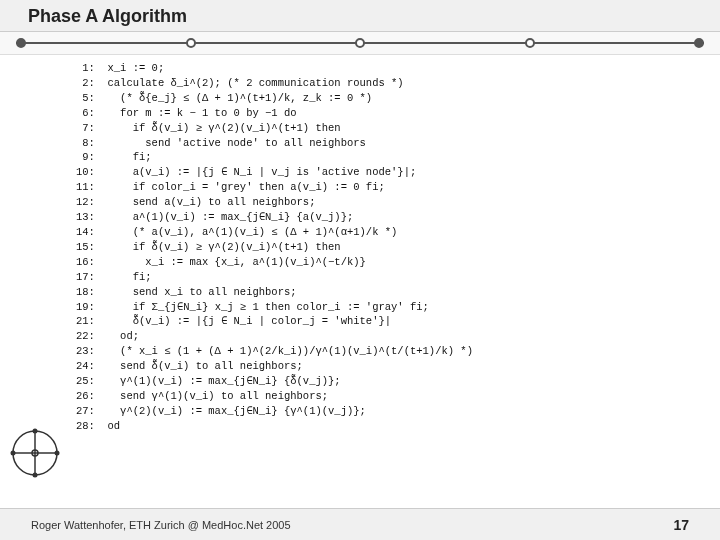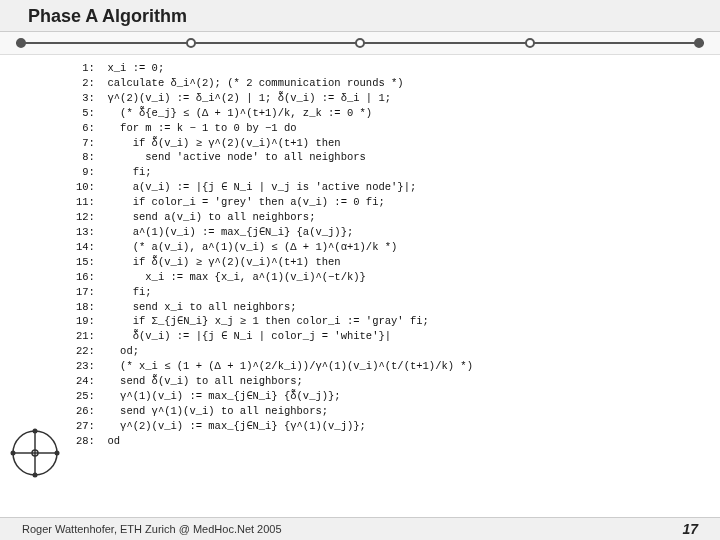--- a/index.html
+++ b/index.html
@@ -97,39 +97,38 @@
       white-space: pre;
       color: #111;
     }
 
     
     .footer {
       position: absolute;
       bottom: 0;
       left: 0;
       right: 0;
-      height: 23px;
+      height: 32px;
       background: #f0f0f0;
       border-top: 1px solid #ccc;
       display: flex;
       align-items: center;
       justify-content: space-between;
-      padding: 0 22px;
+      padding: 0 31px;
     }
     .footer-text {
       font-size: 11px;
       font-family: Arial, sans-serif;
       color: #333;
     }
     .footer-page {
       font-size: 14px;
       font-family: Arial, sans-serif;
       font-weight: bold;
       color: #222;
-      font-style: italic;
     }
 
     
     .circle-svg {
       width: 55px;
       height: 55px;
     }
   </style>
 </head>
 <body>
@@ -168,21 +167,20 @@
       <circle cx="27" cy="5" r="2.5" fill="#333"></circle>
       <circle cx="27" cy="49" r="2.5" fill="#333"></circle>
 
       <circle cx="27" cy="27" r="3" fill="none" stroke="#333" stroke-width="1.5"></circle>
     </svg>
   </div>
 
   <div class="algorithm-area">
   <div class="algo-line"> 1:  x_i := 0;</div>
       <div class="algo-line"> 2:  calculate δ_i^(2); (* 2 communication rounds *)</div>
-      <div class="algo-line"> 3:  γ^(2)(v_i) := δ_i^(2) | 1; δ̃(v_i) := δ_i | 1;</div>
       <div class="algo-line"> 5:    (* δ̃{e_j} ≤ (Δ + 1)^(t+1)/k, z_k := 0 *)</div>
       <div class="algo-line"> 6:    for m := k − 1 to 0 by −1 do</div>
       <div class="algo-line"> 7:      if δ̃(v_i) ≥ γ^(2)(v_i)^(t+1) then</div>
       <div class="algo-line"> 8:        send 'active node' to all neighbors</div>
       <div class="algo-line"> 9:      fi;</div>
       <div class="algo-line">10:      a(v_i) := |{j ∈ N_i | v_j is 'active node'}|;</div>
       <div class="algo-line">11:      if color_i = 'grey' then a(v_i) := 0 fi;</div>
       <div class="algo-line">12:      send a(v_i) to all neighbors;</div>
       <div class="algo-line">13:      a^(1)(v_i) := max_{j∈N_i} {a(v_j)};</div>
       <div class="algo-line">14:      (* a(v_i), a^(1)(v_i) ≤ (Δ + 1)^(α+1)/k *)</div>

